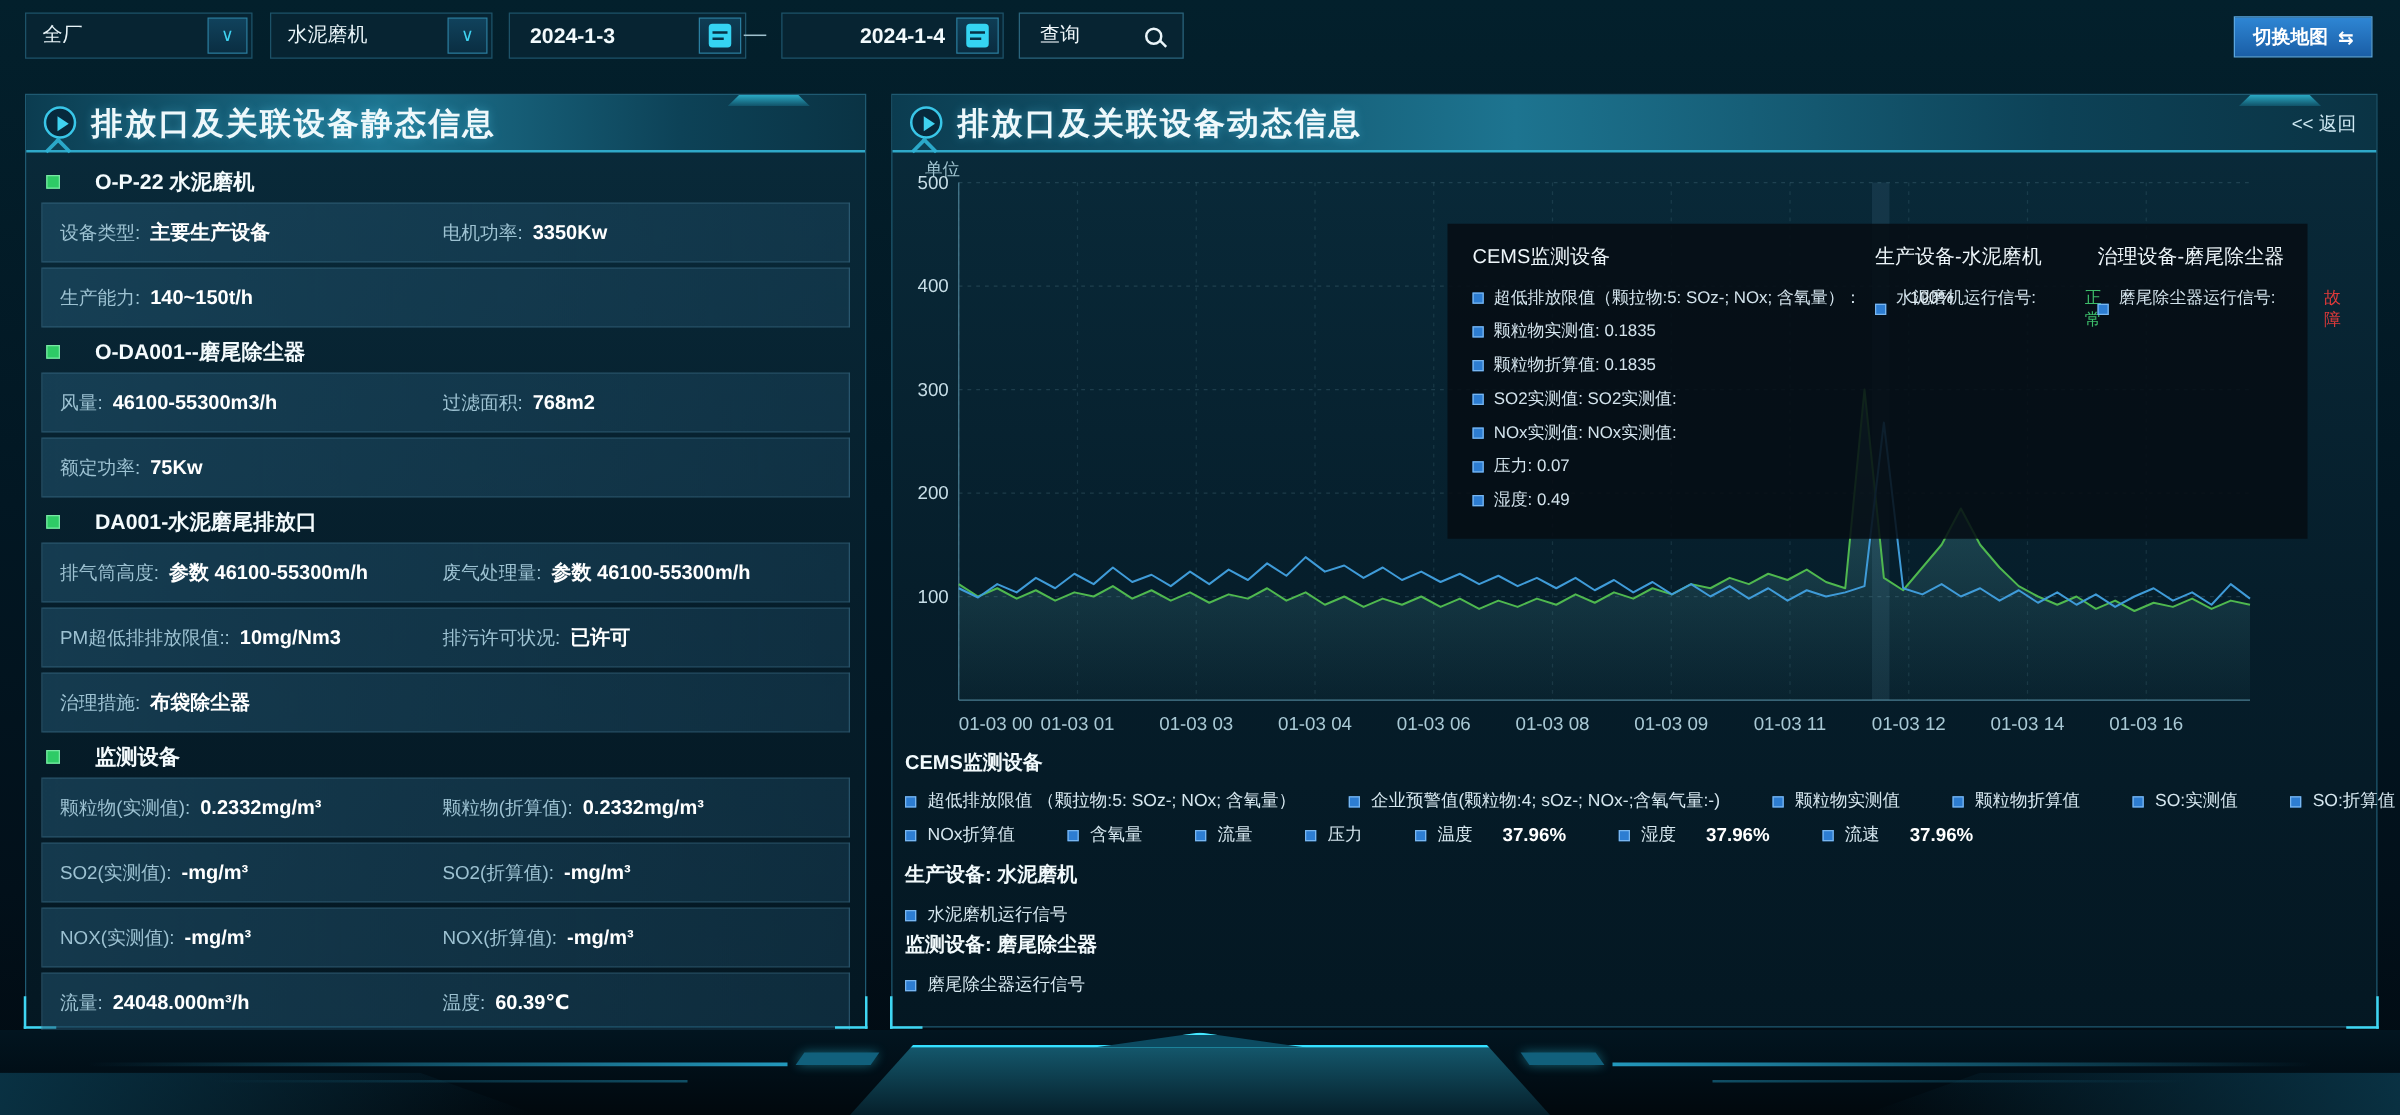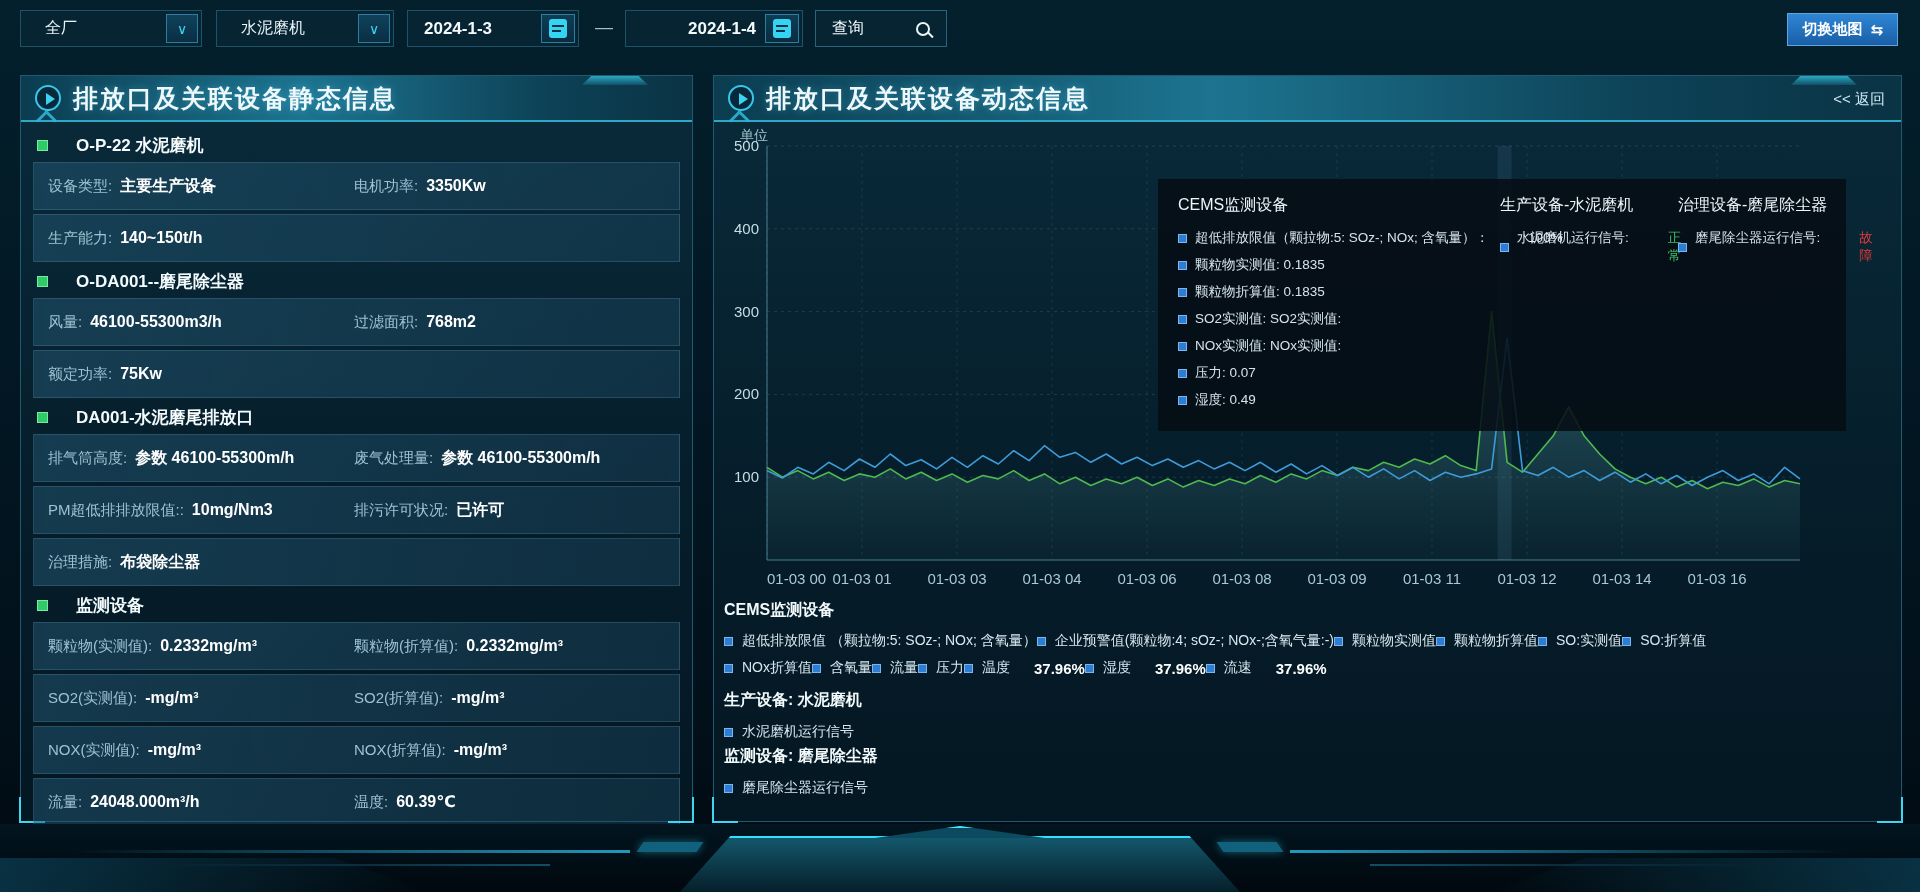--- a/index.html
+++ b/index.html
@@ -5,30 +5,30 @@
   * { margin:0; padding:0; box-sizing:border-box; }
   html,body { width:1920px; height:892px; overflow:hidden; background:#010b12;
     font-family:"Liberation Sans","DejaVu Sans",sans-serif; }
   .stage { position:relative; width:1920px; height:892px; overflow:hidden;
     background:linear-gradient(180deg,#03202c 0%,#021723 45%,#02101a 80%,#010a11 100%); }
 
   
   .topbar { position:absolute; left:0; top:0; width:1920px; height:58px; }
   .tb-select { position:absolute; top:10px; height:37px; background:rgba(8,38,52,.85);
     border:1px solid #1d5268; display:flex; align-items:center; color:#e8f4f8; font-size:16px;
-    padding-left:24px; cursor:pointer;text-align:center; }
+    padding-left:13px; cursor:pointer;text-align:center; }
   .tb-select .chev-box { position:absolute; right:3px; top:3px; bottom:3px; width:32px;
     background:linear-gradient(180deg,#10425c,#0a2e42); border:1px solid #2b7ea0;
     display:flex; align-items:center; justify-content:center; color:#3fd2f0; font-size:14px; }
   #sel-plant { left:20px; width:182px; }
   #sel-device { left:216px; width:178px; }
   .tb-date { position:absolute; top:10px; height:37px; background:rgba(8,38,52,.85);
     border:1px solid #1d5268; display:flex; align-items:center; color:#f2fafc; font-size:17px;
     font-weight:700; padding-left:16px; cursor:pointer; }
-  #date-start { left:407px; width:172px; }
+  #date-start { left:407px; width:190px; }
   #date-end { left:625px; width:178px;justify-content:center; }
   .cal-box { position:absolute; right:3px; top:3px; bottom:3px; width:34px;
     background:linear-gradient(180deg,#0e3d55,#0a2c40); border:1px solid #2b7ea0;
     display:flex; align-items:center; justify-content:center; }
   .cal-icon { width:18px; height:19px; background:#35d4f2; border-radius:3px; position:relative; }
   .cal-icon::before { content:""; position:absolute; left:3px; right:3px; top:6px; height:2px; background:#063246; }
   .cal-icon::after  { content:""; position:absolute; left:3px; right:6px; top:11px; height:2px; background:#063246; }
   .tb-dash { position:absolute; left:595px; top:17px; color:#9fc0cd; font-size:18px; }
   .tb-query { position:absolute; left:815px; top:10px; width:132px; height:37px;
     background:rgba(8,38,52,.85); border:1px solid #2a6karat; border:1px solid #2a647c;
@@ -90,21 +90,21 @@
   .tt-col-title { color:#eef6fa; font-size:16px; margin-bottom:13px; }
   .tt-item { display:flex; align-items:baseline; margin-bottom:9px; }
   .tt-bullet { width:9px; height:9px; background:#2d7dd2; border:1px solid #79b6ef; margin-right:8px;
     flex:none; align-self:center; }
   .tt-label { color:#d4e4ed; font-size:13.5px; white-space:nowrap; }
   .tt-value { color:#e9f3f8; font-size:13.5px; margin-left:39px; }
 
   
   .cems-block { position:absolute; left:10px; top:524px; width:1170px; }
   .lg-title { color:#f2fafc; font-size:16px; font-weight:700; margin-bottom:11px; }
-  .lg-row { display:flex; align-items:center; margin-bottom:9px; flex-wrap:nowrap; }
+  .lg-row { display:flex; align-items:center; gap:42px; margin-bottom:9px; flex-wrap:nowrap; }
   .lg-item { display:flex; align-items:center; cursor:pointer; }
   .lg-bullet { width:9px; height:9px; background:#2d7dd2; border:1px solid #79b6ef; margin-right:9px; flex:none; }
   .lg-label { color:#d6e7ef; font-size:14px; white-space:nowrap; }
   .lg-value { color:#ffffff; font-size:15px; font-weight:600; margin-left:24px; white-space:nowrap; }
   .prod-block { position:absolute; left:10px; top:614px; }
   .mon-block  { position:absolute; left:10px; top:670px; }
   .prod-block .lg-title, .mon-block .lg-title { margin-bottom:12px; }
 
   
   .footer { position:absolute; left:0; top:824px; width:1920px; height:68px;

